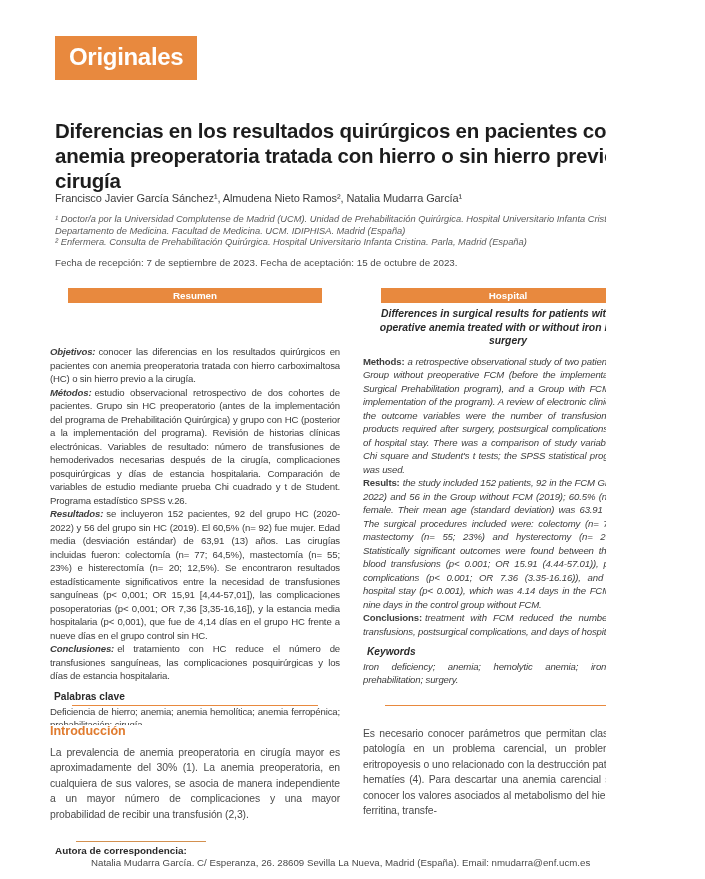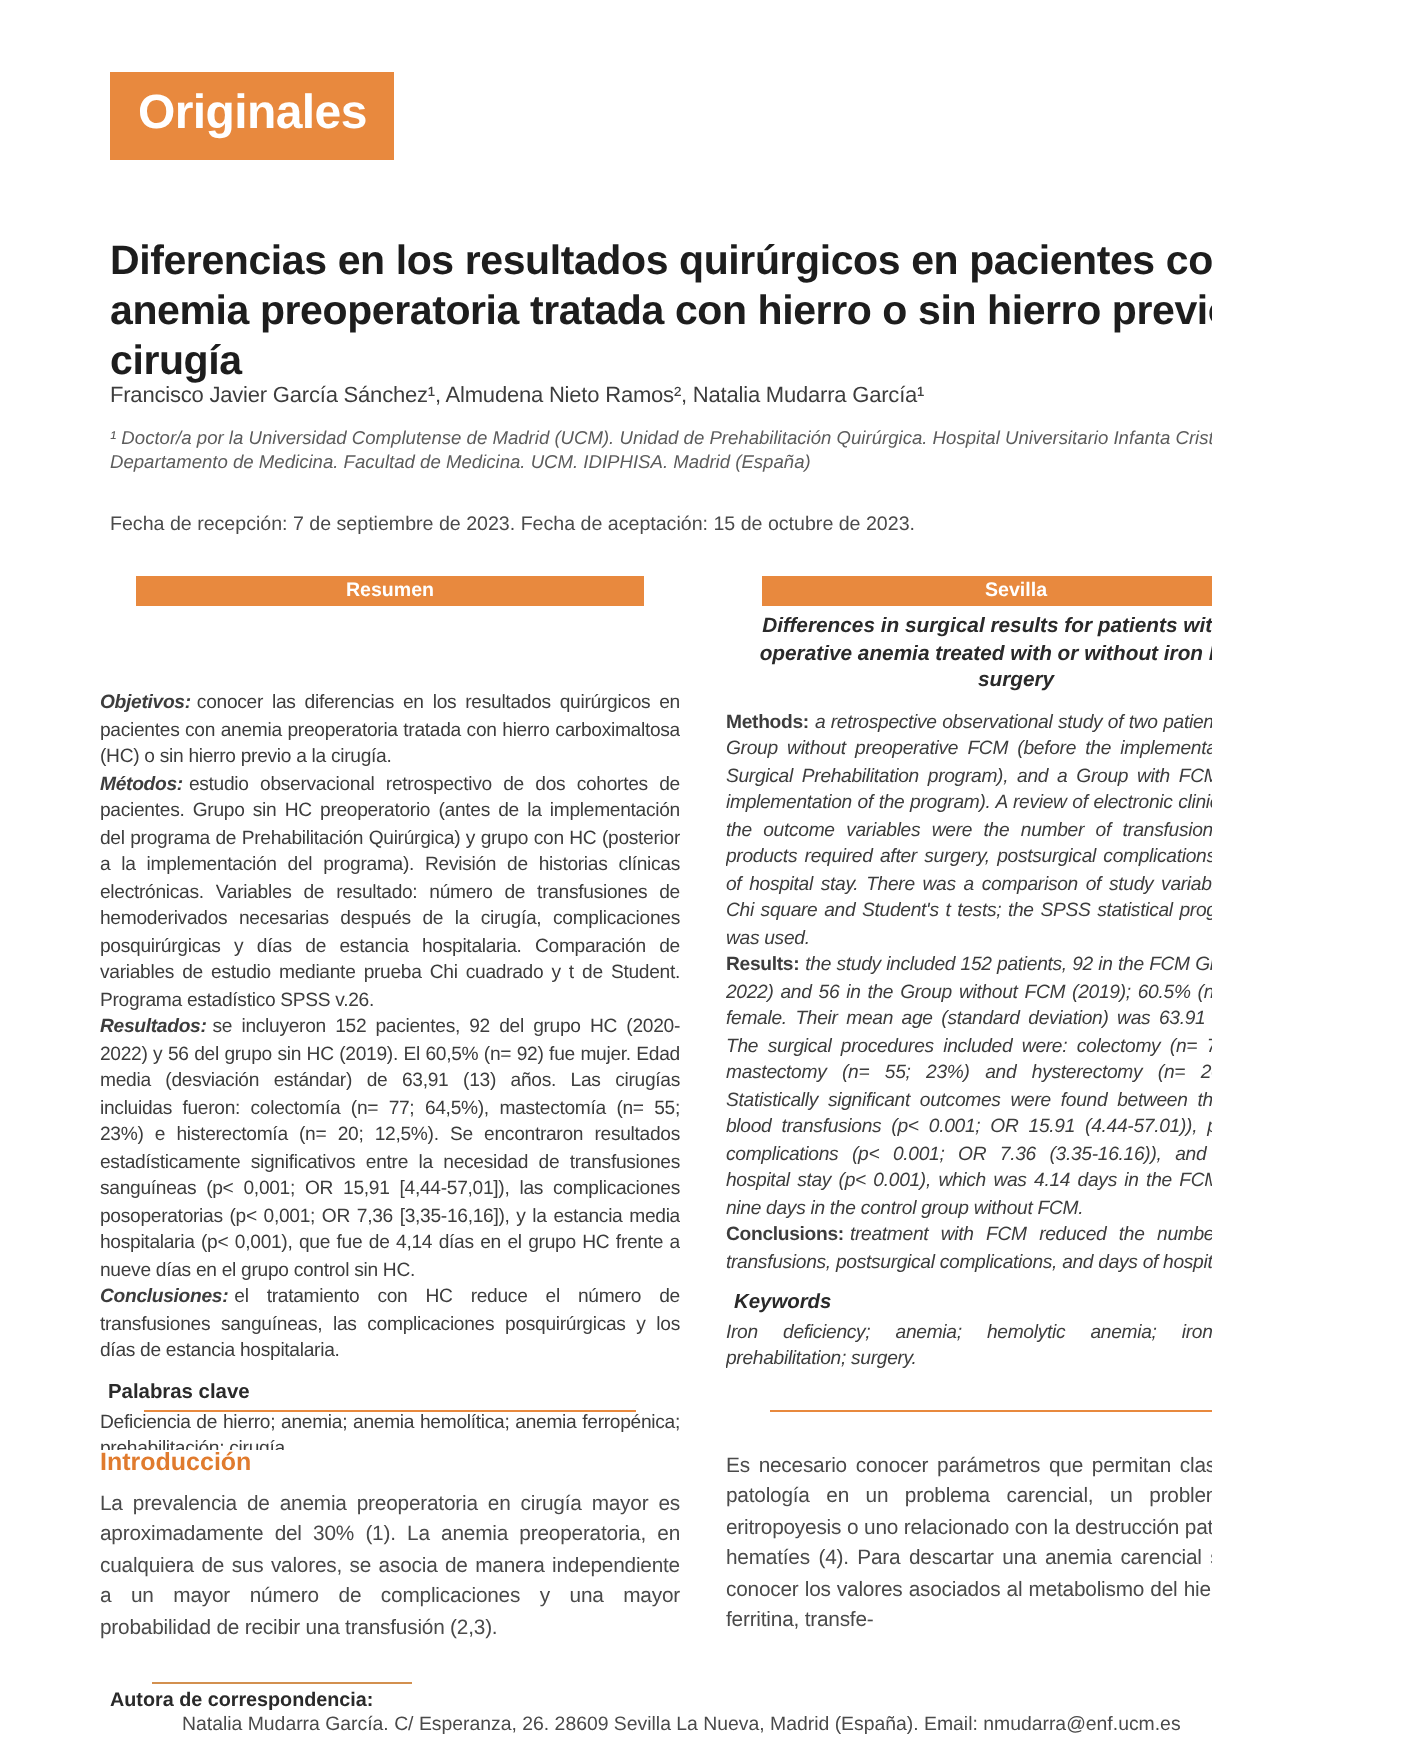--- a/index.html
+++ b/index.html
@@ -102,20 +102,21 @@
 <div class="page">
 
   <div class="badge">Originales</div>
 
   <h1 class="title">Diferencias en los resultados quirúrgicos en pacientes con anemia preoperatoria tratada con hierro o sin hierro previo a la cirugía</h1>
 
   <div class="authors">Francisco Javier García Sánchez¹, Almudena Nieto Ramos², Natalia Mudarra García¹</div>
 
   <div class="affiliations">
     <p>¹ Doctor/a por la Universidad Complutense de Madrid (UCM). Unidad de Prehabilitación Quirúrgica. Hospital Universitario Infanta Cristina. Departamento de Medicina. Facultad de Medicina. UCM. IDIPHISA. Madrid (España)</p>
+    <p>² Enfermera. Consulta de Prehabilitación Quirúrgica. Hospital Universitario Infanta Cristina. Parla, Madrid (España)</p>
   </div>
 
   <div class="dates">Fecha de recepción: 7 de septiembre de 2023. Fecha de aceptación: 15 de octubre de 2023.</div>
 
   <div class="col left">
     <div class="colbar">Resumen</div>
 
     <p class="sec">
       <span class="lbl">Objetivos:</span><span>conocer las diferencias en los resultados quirúrgicos en pacientes con anemia preoperatoria tratada con hierro carboximaltosa (HC) o sin hierro previo a la cirugía.</span>
     </p>
@@ -129,21 +130,21 @@
       <span class="lbl">Conclusiones:</span><span>el tratamiento con HC reduce el número de transfusiones sanguíneas, las complicaciones posquirúrgicas y los días de estancia hospitalaria.</span>
     </p>
 
     <p class="kw-label">Palabras clave</p>
     <p class="kw-text">Deficiencia de hierro; anemia; anemia hemolítica; anemia ferropénica; prehabilitación; cirugía.</p>
 
     <div class="endrule"></div>
   </div>
 
   <div class="col right">
-    <div class="colbar">Sevilla</div>
+    <div class="colbar">Hospital</div>
 
     <p class="en-title">Differences in surgical results for patients with pre-operative anemia treated with or without iron before surgery</p>
 
     <p class="sec">
       <span class="lbl">Methods:</span><span>a retrospective observational study of two patient cohorts: a Group without preoperative FCM (before the implementation of the Surgical Prehabilitation program), and a Group with FCM (after the implementation of the program). A review of electronic clinical records; the outcome variables were the number of transfusions of blood products required after surgery, postsurgical complications, and days of hospital stay. There was a comparison of study variables through Chi square and Student's t tests; the SPSS statistical program, v. 26, was used.</span>
     </p>
     <p class="sec">
       <span class="lbl">Results:</span><span>the study included 152 patients, 92 in the FCM Group (2020-2022) and 56 in the Group without FCM (2019); 60.5% (n= 92) were female. Their mean age (standard deviation) was 63.91 (13) years. The surgical procedures included were: colectomy (n= 77; 64.5%), mastectomy (n= 55; 23%) and hysterectomy (n= 20; 12.5%). Statistically significant outcomes were found between the need for blood transfusions (p&lt; 0.001; OR 15.91 (4.44-57.01)), postsurgical complications (p&lt; 0.001; OR 7.36 (3.35-16.16)), and the mean hospital stay (p&lt; 0.001), which was 4.14 days in the FCM group vs. nine days in the control group without FCM.</span>
     </p>
     <p class="sec">

